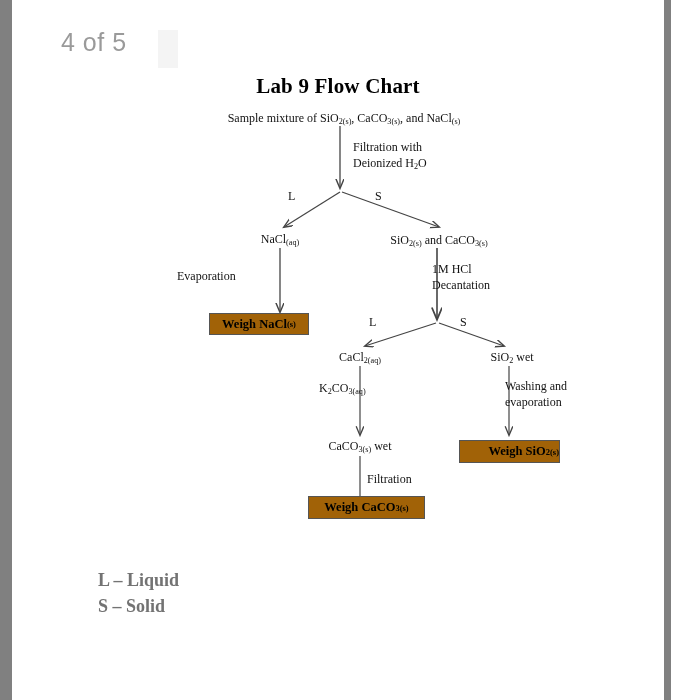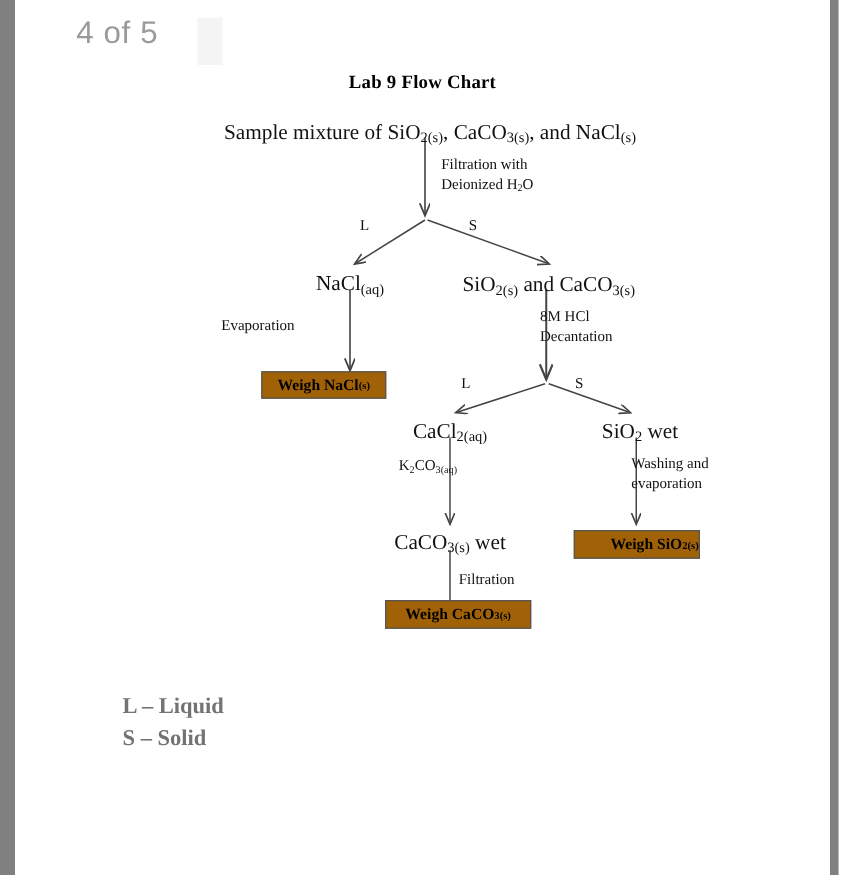--- a/index.html
+++ b/index.html
@@ -20,21 +20,21 @@
     height: 700px;
     background: #808080;
   }
   .edge-bar.left  { left: 0;   width: 12px; }
   .edge-bar.right { left: 664px; width: 7px; }
   .edge-bar.far-right { left: 671px; width: 6px; background:#ffffff; }
 
   .page {
     position: absolute;
     left: 12px;
-    top: 0;
+    top: 16px;
     width: 652px;
     height: 536px;
     background: #ffffff;
   }
 
   .page-indicator {
     position: absolute;
     left: 49px;
     top: 12px;
     font-family: "Liberation Sans", sans-serif;
@@ -51,29 +51,29 @@
     height: 38px;
     background: #f4f4f4;
   }
 
   .chart-title {
     position: absolute;
     left: 0;
     top: 58px;
     width: 652px;
     text-align: center;
-    font-size: 15px;
+    font-size: 21px;
     font-weight: bold;
     color: #000;
     letter-spacing: 0.2px;
   }
 
   .node {
     position: absolute;
-    font-size: 17px;
+    font-size: 12px;
     color: #111;
     white-space: nowrap;
     line-height: 1.25;
   }
   .node.center { transform: translateX(-50%); }
 
   .edge-label {
     position: absolute;
     font-size: 12px;
     color: #111;
@@ -180,21 +180,21 @@
     NaCl<sub>(aq)</sub>
   </div>
 
   <div class="node center" style="left:427px; top:217px;">
     SiO<sub>2(s)</sub> and CaCO<sub>3(s)</sub>
   </div>
 
   <div class="edge-label" style="left:165px; top:253px;">Evaporation</div>
 
   <div class="edge-label" style="left:420px; top:246px;">
-    <span>8M HCl</span><br>
+    <span>1M HCl</span><br>
     <span>Decantation</span>
   </div>
 
   <div class="term-box" style="left:197px; top:297px; width:100px; height:22px;">
     Weigh NaCl<sub>(s)</sub>
   </div>
 
   <div class="branch-label" style="left:357px; top:299px;">L</div>
   <div class="branch-label" style="left:448px; top:299px;">S</div>
 

